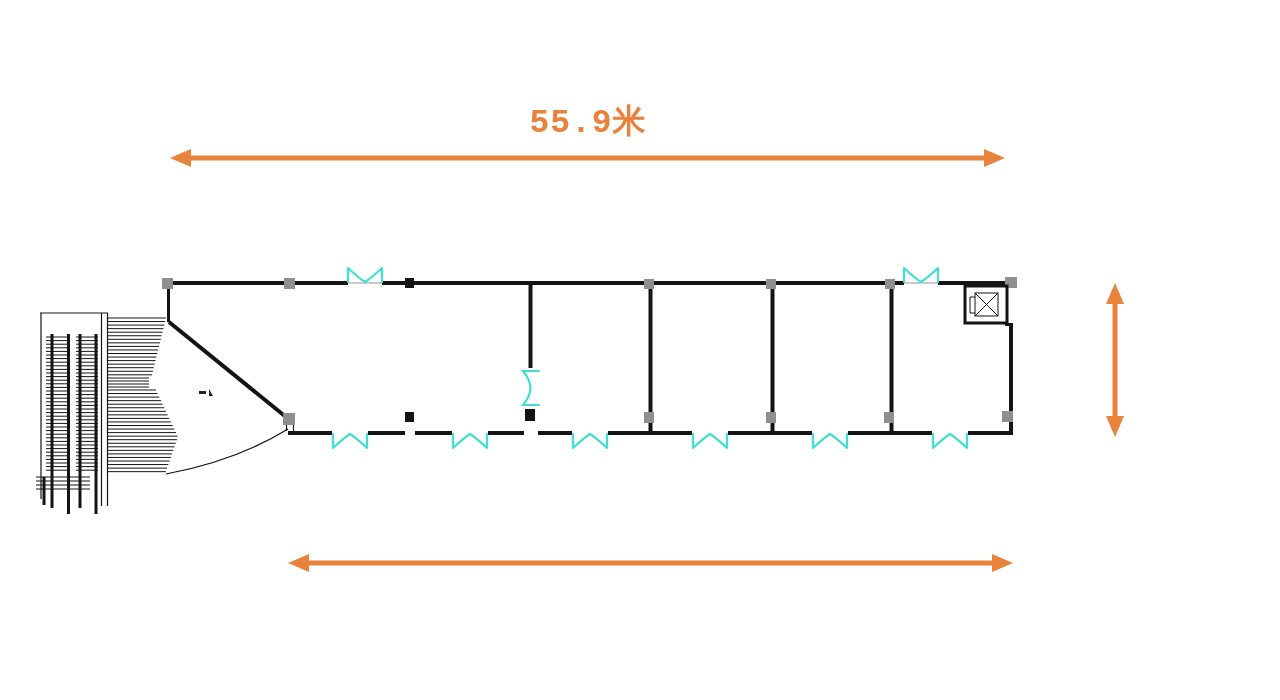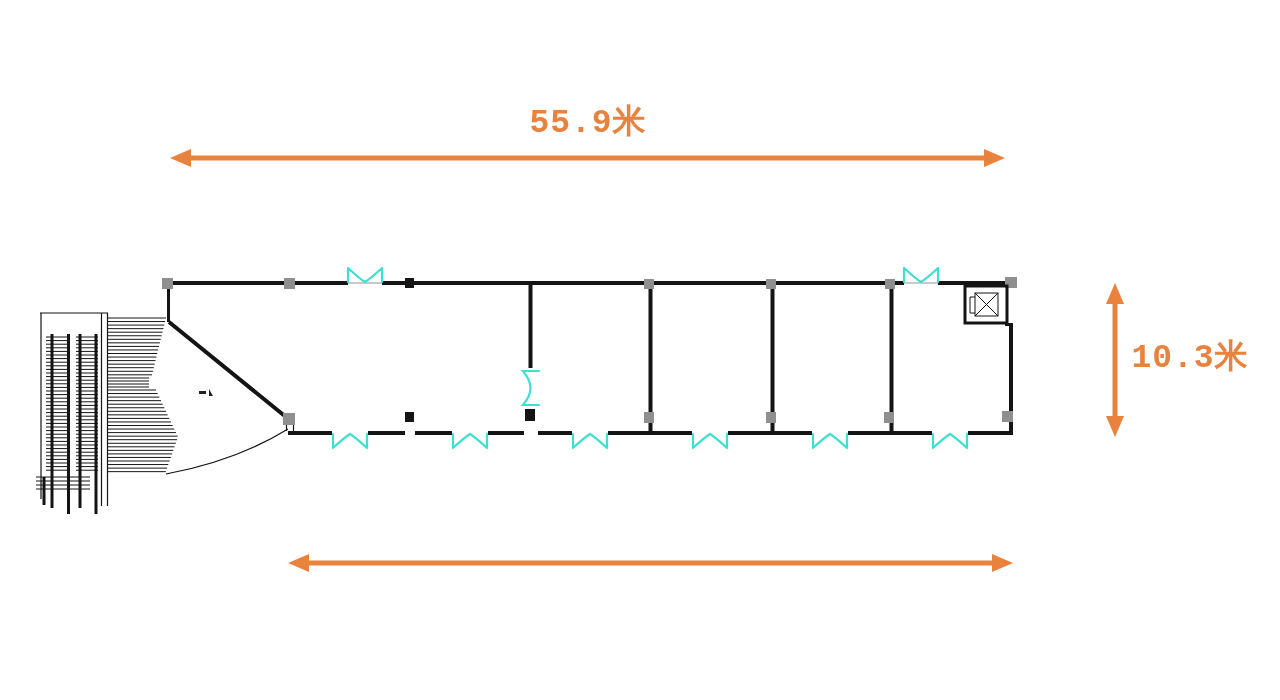--- a/index.html
+++ b/index.html
@@ -281,14 +281,13 @@
           <line x1="36" y1="489" x2="90" y2="489" class="thin"></line>
         </g>
 
       <path fill="#222" stroke="none" d="M199 391 h7 v3 h-7 z M209 389 l4 7 h-4 z"></path>
     </g>
   </svg>
 
   <div class="dim-label" style="left:588px;top:121px">55.9米</div>
 
 
-  <div class="dim-label" style="left:1190px;top:356px">10.3米</div>
 </div>
 
 </body></html>

